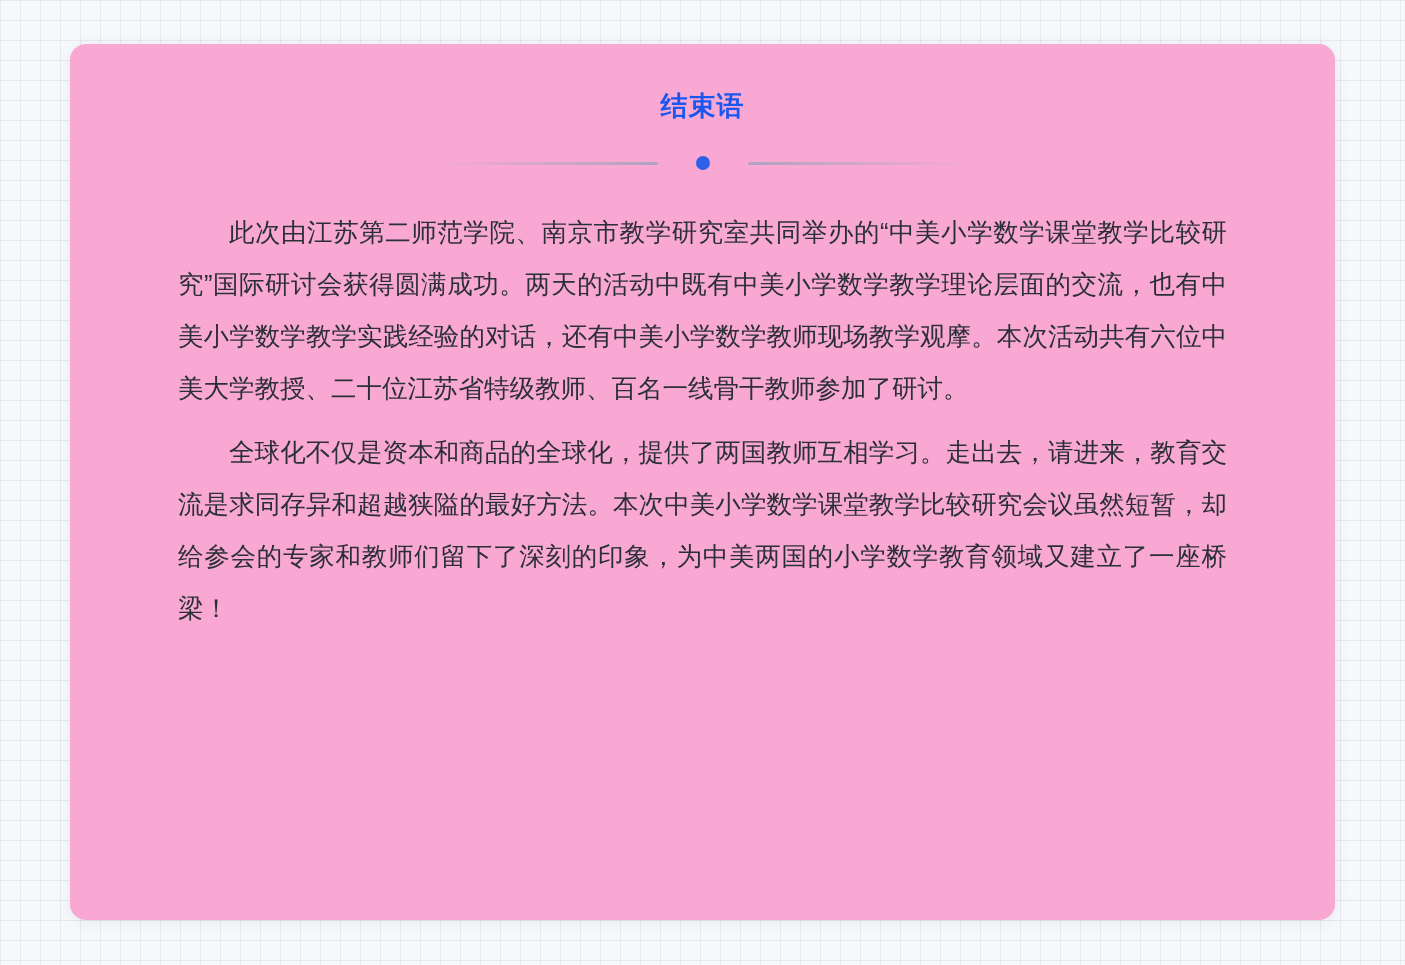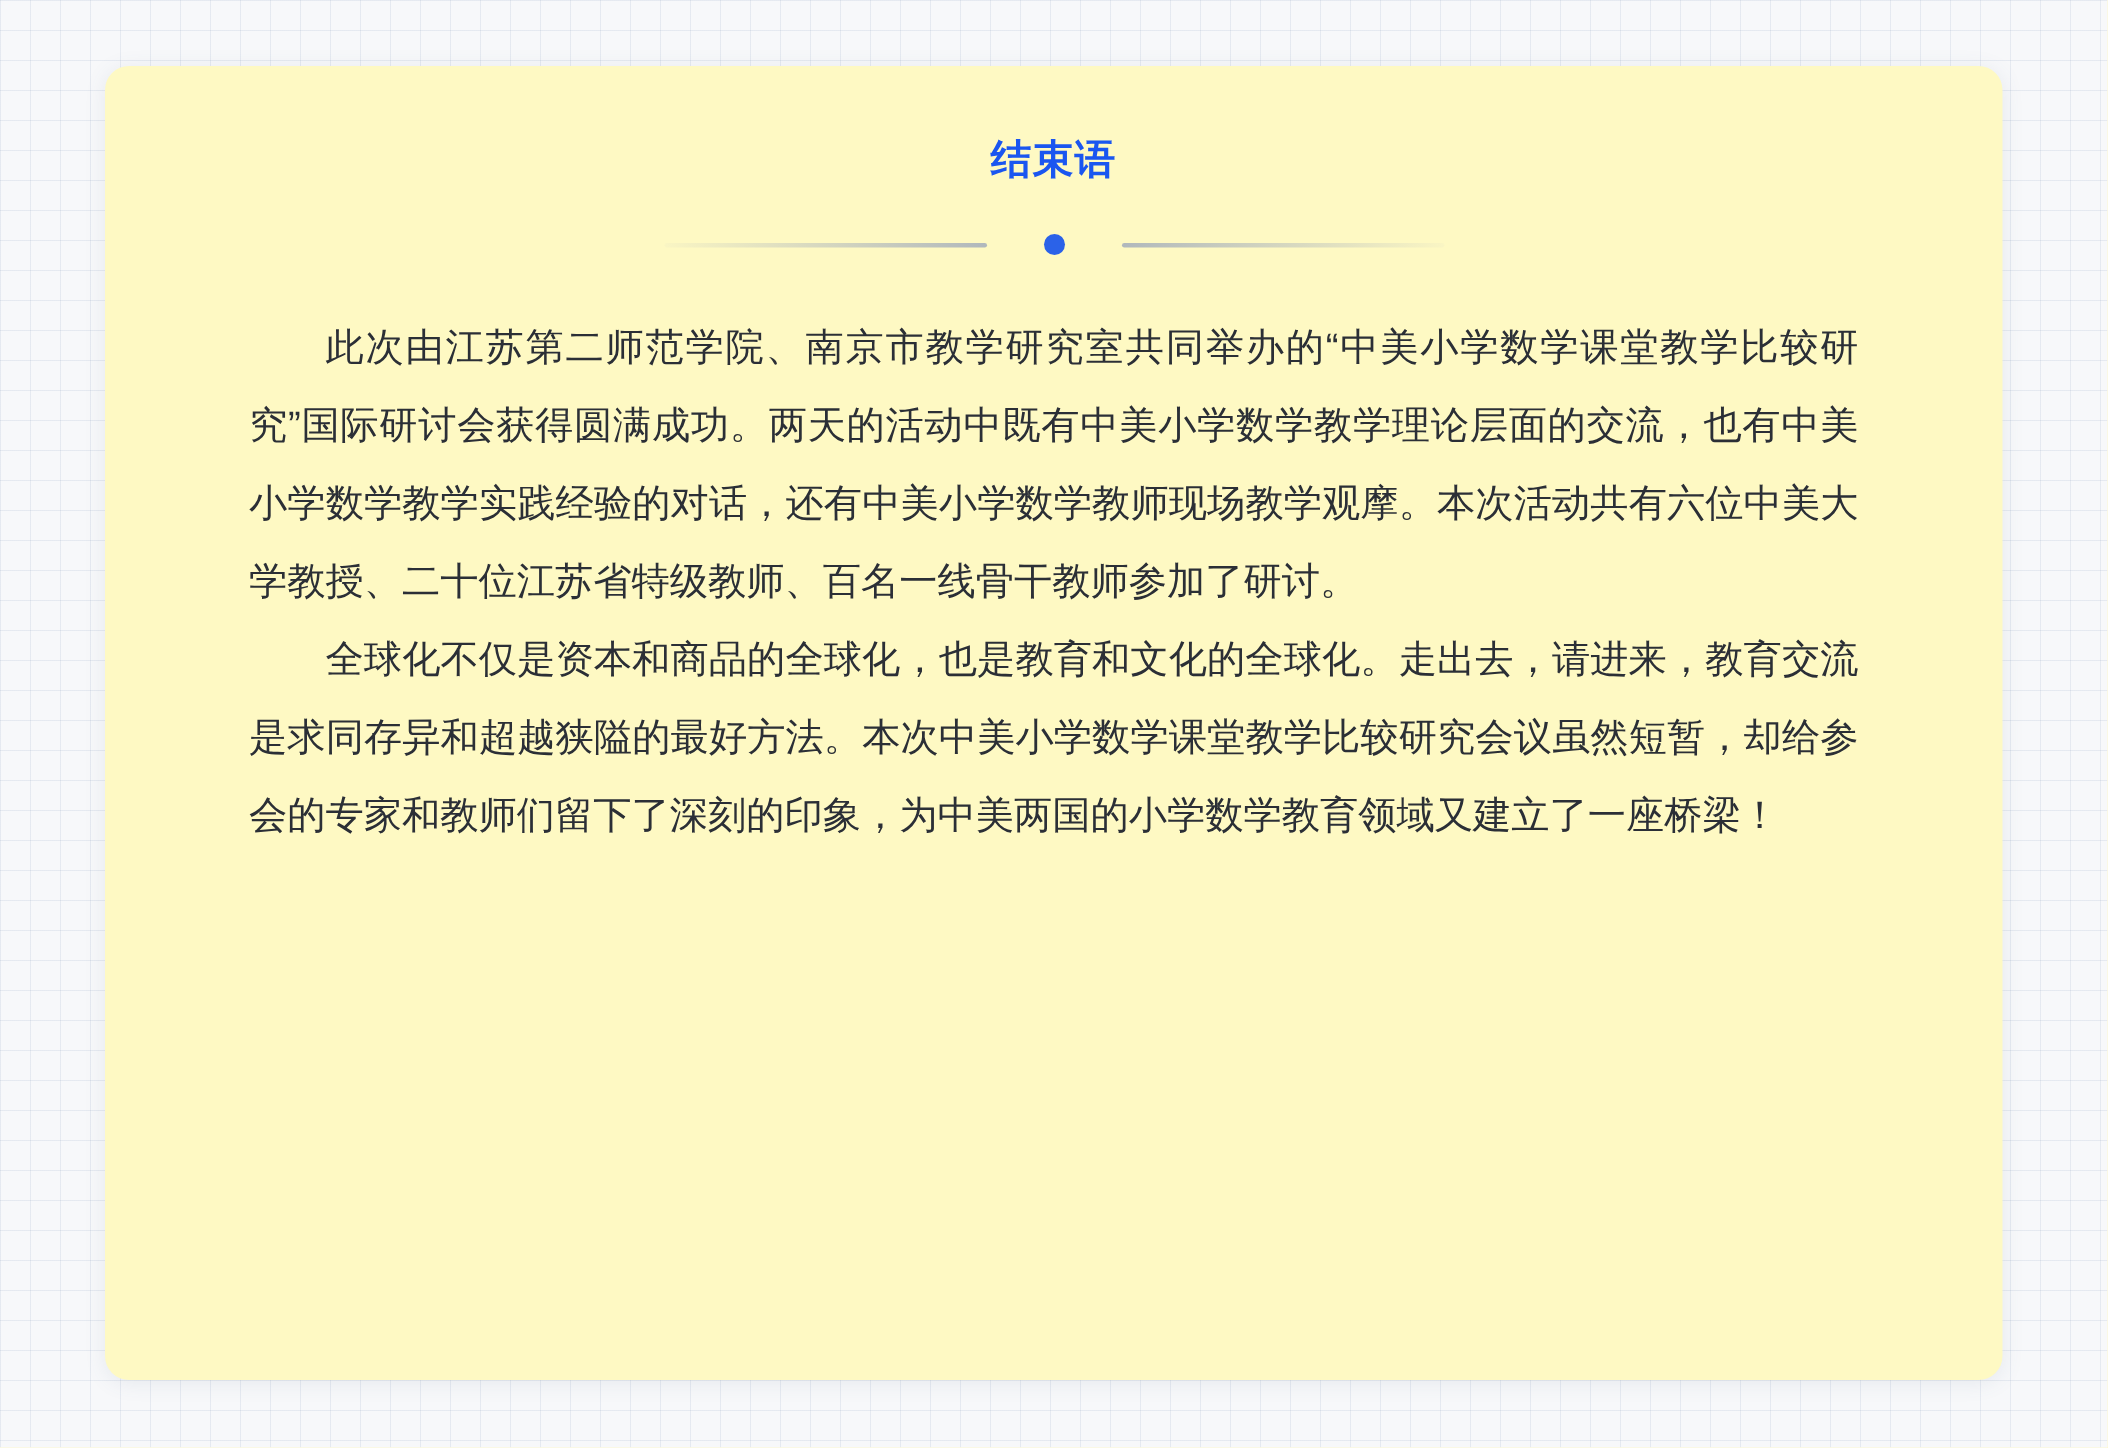--- a/index.html
+++ b/index.html
@@ -24,21 +24,21 @@
       linear-gradient(to bottom, rgba(140,160,190,0.16) 1px, transparent 1px);
     background-size: 20px 20px;
     z-index: 0;
   }
   .card {
     position: absolute;
     left: 70px;
     top: 44px;
     width: 1265px;
     height: 876px;
-    background: #fef9c3;
+    background: #f9a8d4;
     border-radius: 16px;
     box-shadow: 0 2px 14px rgba(80,95,130,0.10);
     z-index: 1;
     box-sizing: border-box;
     padding: 0;
     overflow: hidden;
   }
   .card-title {
     text-align: center;
     color: #1a56f0;
@@ -81,37 +81,37 @@
   }
   .body-text {
     margin: 30px 96px 0 96px;
     color: #2b2f36;
     font-size: 25.5px;
     line-height: 52px;
     text-align: justify;
     font-family: "Liberation Sans", "DejaVu Sans", sans-serif;
   }
   .body-text p {
-    margin: 0;
+    margin: 12px;
     text-indent: 2em;
   }
 </style>
 </head>
 <body>
 
 <div class="grid-bg"></div>
 
 <div class="card">
 
   <div class="card-title">结束语</div>
 
   <div class="divider">
     <div class="line left"></div>
     <div class="dot"></div>
     <div class="line right"></div>
   </div>
 
   <div class="body-text">
     <p>此次由江苏第二师范学院、南京市教学研究室共同举办的“中美小学数学课堂教学比较研究”国际研讨会获得圆满成功。两天的活动中既有中美小学数学教学理论层面的交流，也有中美小学数学教学实践经验的对话，还有中美小学数学教师现场教学观摩。本次活动共有六位中美大学教授、二十位江苏省特级教师、百名一线骨干教师参加了研讨。</p>
-    <p>全球化不仅是资本和商品的全球化，也是教育和文化的全球化。走出去，请进来，教育交流是求同存异和超越狭隘的最好方法。本次中美小学数学课堂教学比较研究会议虽然短暂，却给参会的专家和教师们留下了深刻的印象，为中美两国的小学数学教育领域又建立了一座桥梁！</p>
+    <p>全球化不仅是资本和商品的全球化，提供了两国教师互相学习。走出去，请进来，教育交流是求同存异和超越狭隘的最好方法。本次中美小学数学课堂教学比较研究会议虽然短暂，却给参会的专家和教师们留下了深刻的印象，为中美两国的小学数学教育领域又建立了一座桥梁！</p>
   </div>
 
 </div>
 
 </body></html>

